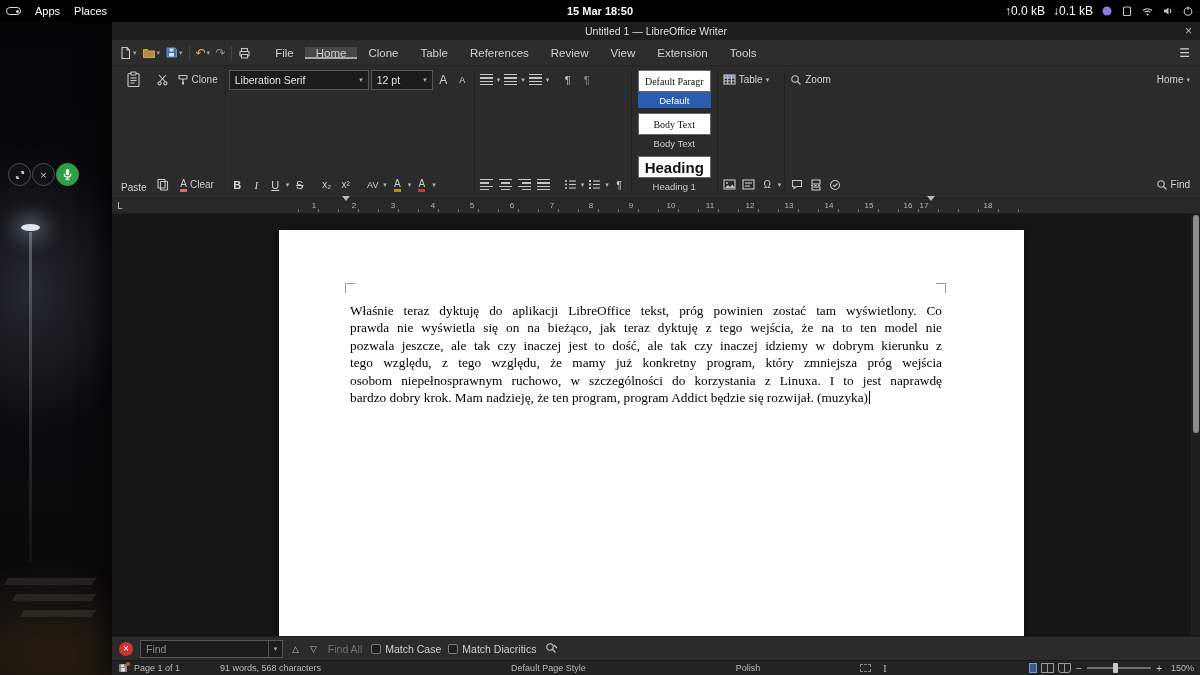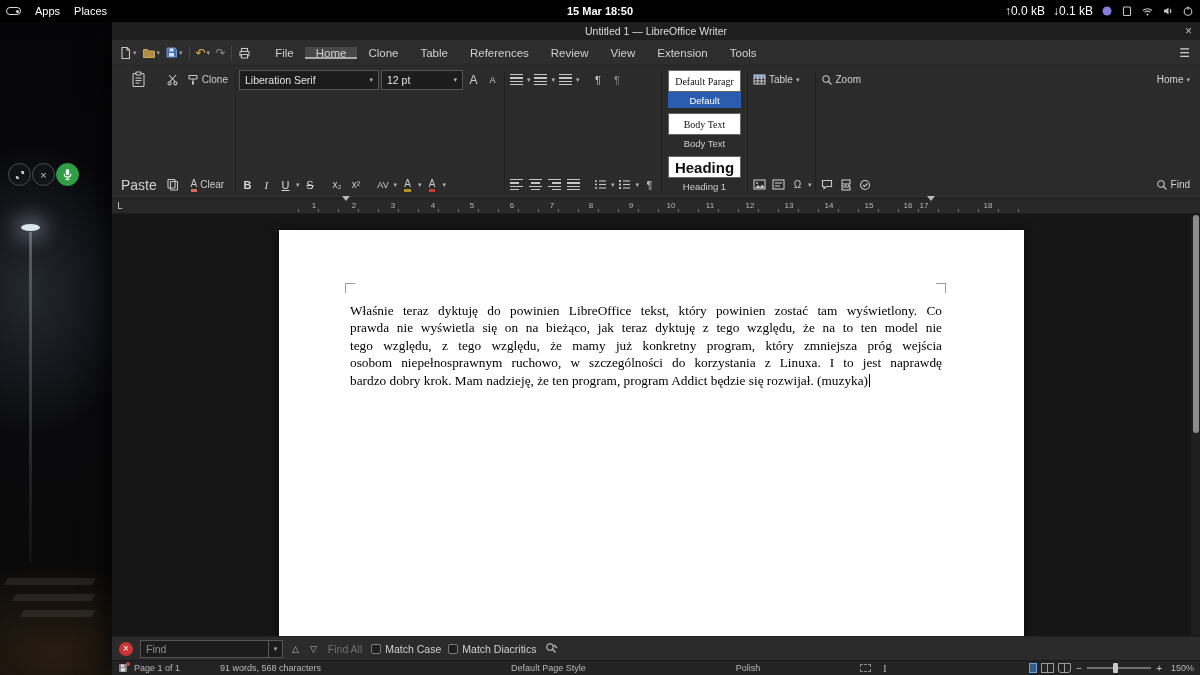--- a/index.html
+++ b/index.html
@@ -60,25 +60,25 @@
             border-bottom:1px solid #1e1e1e; font-size:10px; color:#ccc; }
   .rsep { width:1px; background:#212121; margin:2px 3px; }
   .rgroup { display:flex; flex-direction:column; justify-content:space-between; }
   .rrow { display:flex; align-items:center; gap:2px; height:21px; }
   .btn { display:inline-flex; align-items:center; justify-content:center; min-width:17px; height:19px;
          border-radius:2px; padding:0 2px; gap:3px; }
   .chv { font-size:7px; color:#b0b0b0; }
   .combo { height:20px; background:#1c1c1c; border:1px solid #565656; display:flex; align-items:center;
            padding:0 5px; font-size:10.5px; color:#e2e2e2; gap:4px; }
   .combo .chv { margin-left:auto; }
-  .fontname { width:140px;align-items:center; } .fontsize { width:82px;text-align:center; }
+  .fontname { width:140px;align-items:center; } .fontsize { width:62px;text-align:center; }
   .clip { display:flex; gap:4px; align-items:stretch; height:100%; padding:1px 2px; }
   .paste-btn { display:flex; flex-direction:column; align-items:center; justify-content:space-between; padding:1px 3px; }
   .col2 { display:flex; flex-direction:column; justify-content:space-between; }
-  .lbl { font-size:14px; color:#cfcfcf; }
+  .lbl { font-size:10px; color:#cfcfcf; }
   .fmt { font-size:11px; color:#d6d6d6; width:15px; text-align:center; }
   .b { font-weight:bold; } .i { font-style:italic; font-family:"Liberation Serif",serif; }
   .u { text-decoration:underline; } .s { text-decoration:line-through; }
   .growA { font-size:12px; } .shrinkA { font-size:9px; }
   .av { font-size:9px; }
   .hlA { border-bottom:3px solid #b58d1e; line-height:1.1; font-size:10px; }
   .fcA { border-bottom:3px solid #cc3b33; line-height:1.1; font-size:10px; }
   .bars { display:inline-flex; flex-direction:column; gap:2px; width:13px; }
   .bars i { display:block; height:1.4px; background:#c6c6c6; width:100%; }
   .al i:nth-child(even) { width:70%; }
@@ -628,22 +628,23 @@
       <span class="rnum" style="left:876px">18</span>
       <span class="indent" style="left:238px"><span class="td"></span><span class="tu"></span></span>
       <span class="indent" style="left:823px"><span class="td"></span><span class="tu"></span></span>
     </div>
 
     <div class="docarea">
       <div class="page">
         <div class="cmark tl"></div>
         <div class="cmark tr"></div>
         <div class="doctext">
-          <div class="dline">Właśnie teraz dyktuję do powinien LibreOffice tekst, który powinien zostać tam wyświetlony. Co</div>
-          <div class="dline">prawda nie wyświetla się on na bieżąco, jak teraz dyktuję z tego względu, że na to ten model nie</div>
+          <div class="dline">Właśnie teraz dyktuję do aplikacji LibreOffice tekst, próg powinien zostać tam wyświetlony. Co</div>
+          <div class="dline">prawda nie wyświetla się on na bieżąco, jak teraz dyktuję z tego wejścia, że na to ten model nie</div>
+          <div class="dline">pozwala jeszcze, ale tak czy inaczej jest to dość, ale tak czy inaczej idziemy w dobrym kierunku z</div>
           <div class="dline">tego względu, z tego względu, że mamy już konkretny program, który zmniejsza próg wejścia</div>
           <div class="dline">osobom niepełnosprawnym ruchowo, w szczególności do korzystania z Linuxa. I to jest naprawdę</div>
           <div class="dline last"><span>bardzo dobry krok. Mam nadzieję, że ten program, program Addict będzie się rozwijał. (muzyka)</span><span class="caret"></span></div>
         </div>
       </div>
       <div class="vscroll">
         <div class="vthumb"></div>
       </div>
     </div>
 

